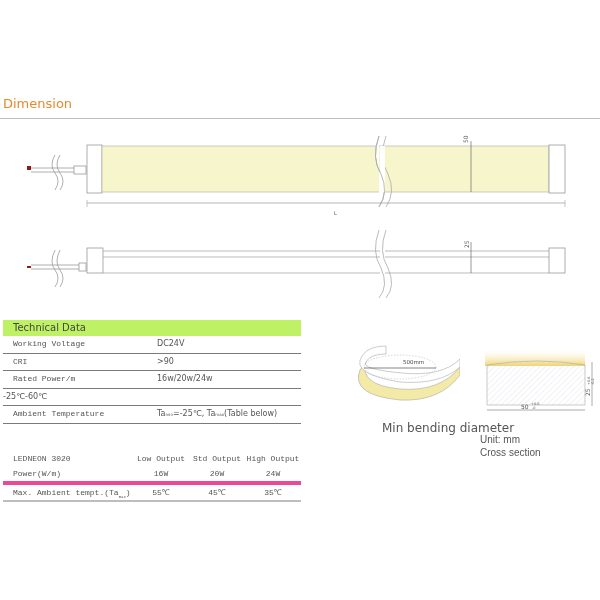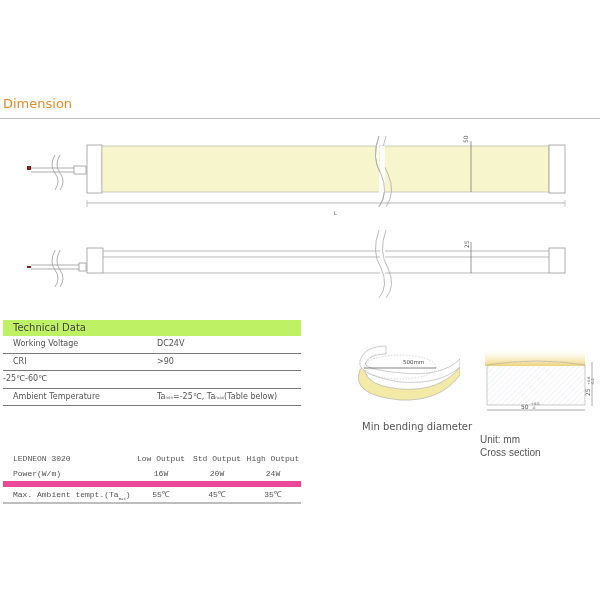--- a/index.html
+++ b/index.html
@@ -9,32 +9,32 @@
   .section-title { left:3px; top:96px; font-size:13px; color:#e48a2c; }
   .section-rule { left:0; top:118px; width:600px; height:1px; background:#bdbdbd; }
 
   svg text { font-family:"DejaVu Sans", sans-serif; }
 
   .tech { left:3px; top:320px; width:298px; font-size:8px; color:#555; }
   .tech .hdr { background:#bef264; height:16px; line-height:16px; padding-left:10px;
                font-size:10px; color:#444; }
   .tech .row { display:flex; height:16.5px; line-height:16px; border-bottom:1px solid #7a7a7a; }
   .tech .row:first-of-type { }
-  .tech .k { width:144px; padding-left:10px; }
+  .tech .k { width:144px; padding-left:10px;font-family:Liberation Mono, monospace; }
   .tech .v { flex:1; padding-left:0; }
   .tech sub { font-size:4px; vertical-align:baseline; }
 
   .out { left:3px; top:451px; width:298px; font-size:8px; color:#555;font-family:Liberation Mono, monospace; }
   .out .row { display:flex; height:15px; line-height:15px; }
-  .out .row.b { border-bottom:6px solid #ec4899; }
+  .out .row.b { border-bottom:4px solid #ec4899; }
   .out .row.bb { border-bottom:2px solid #bdbdbd; }
   .out .c0 { width:120px; padding-left:10px; }
   .out .c { flex:1; text-align:center; }
 
-  .cap { font-size:10px; color:#555; }
+  .cap { font-size:12px; color:#555;margin-left:20px; }
   .unit { font-size:10px; color:#555; text-align:left; line-height:13px;
           font-family:"Liberation Sans", sans-serif; }
 </style>
 </head>
 <body>
 
 <div class="abs section-title">Dimension</div>
 <div class="abs section-rule"></div>
 
 <svg class="abs" style="left:0;top:125px" width="600" height="95" viewBox="0 125 600 95">
@@ -89,20 +89,24 @@
   <div class="hdr">Technical Data</div>
   <div class="row">
     <div class="k">Working Voltage</div>
     <div class="v">DC24V</div>
   </div>
   <div class="row">
     <div class="k">CRI</div>
     <div class="v">&gt;90</div>
   </div>
   <div class="row">
+    <div class="k">Rated Power/m</div>
+    <div class="v">16w/20w/24w</div>
+  </div>
+  <div class="row">
     <div class="v">-25℃-60℃</div>
   </div>
   <div class="row">
     <div class="k">Ambient Temperature</div>
     <div class="v"><span>Ta</span><sub>min</sub><span>=-25℃, Ta</span><sub>max</sub><span>(Table below)</span></div>
   </div>
 </div>
 
 <div class="abs out">
   <div class="row">

